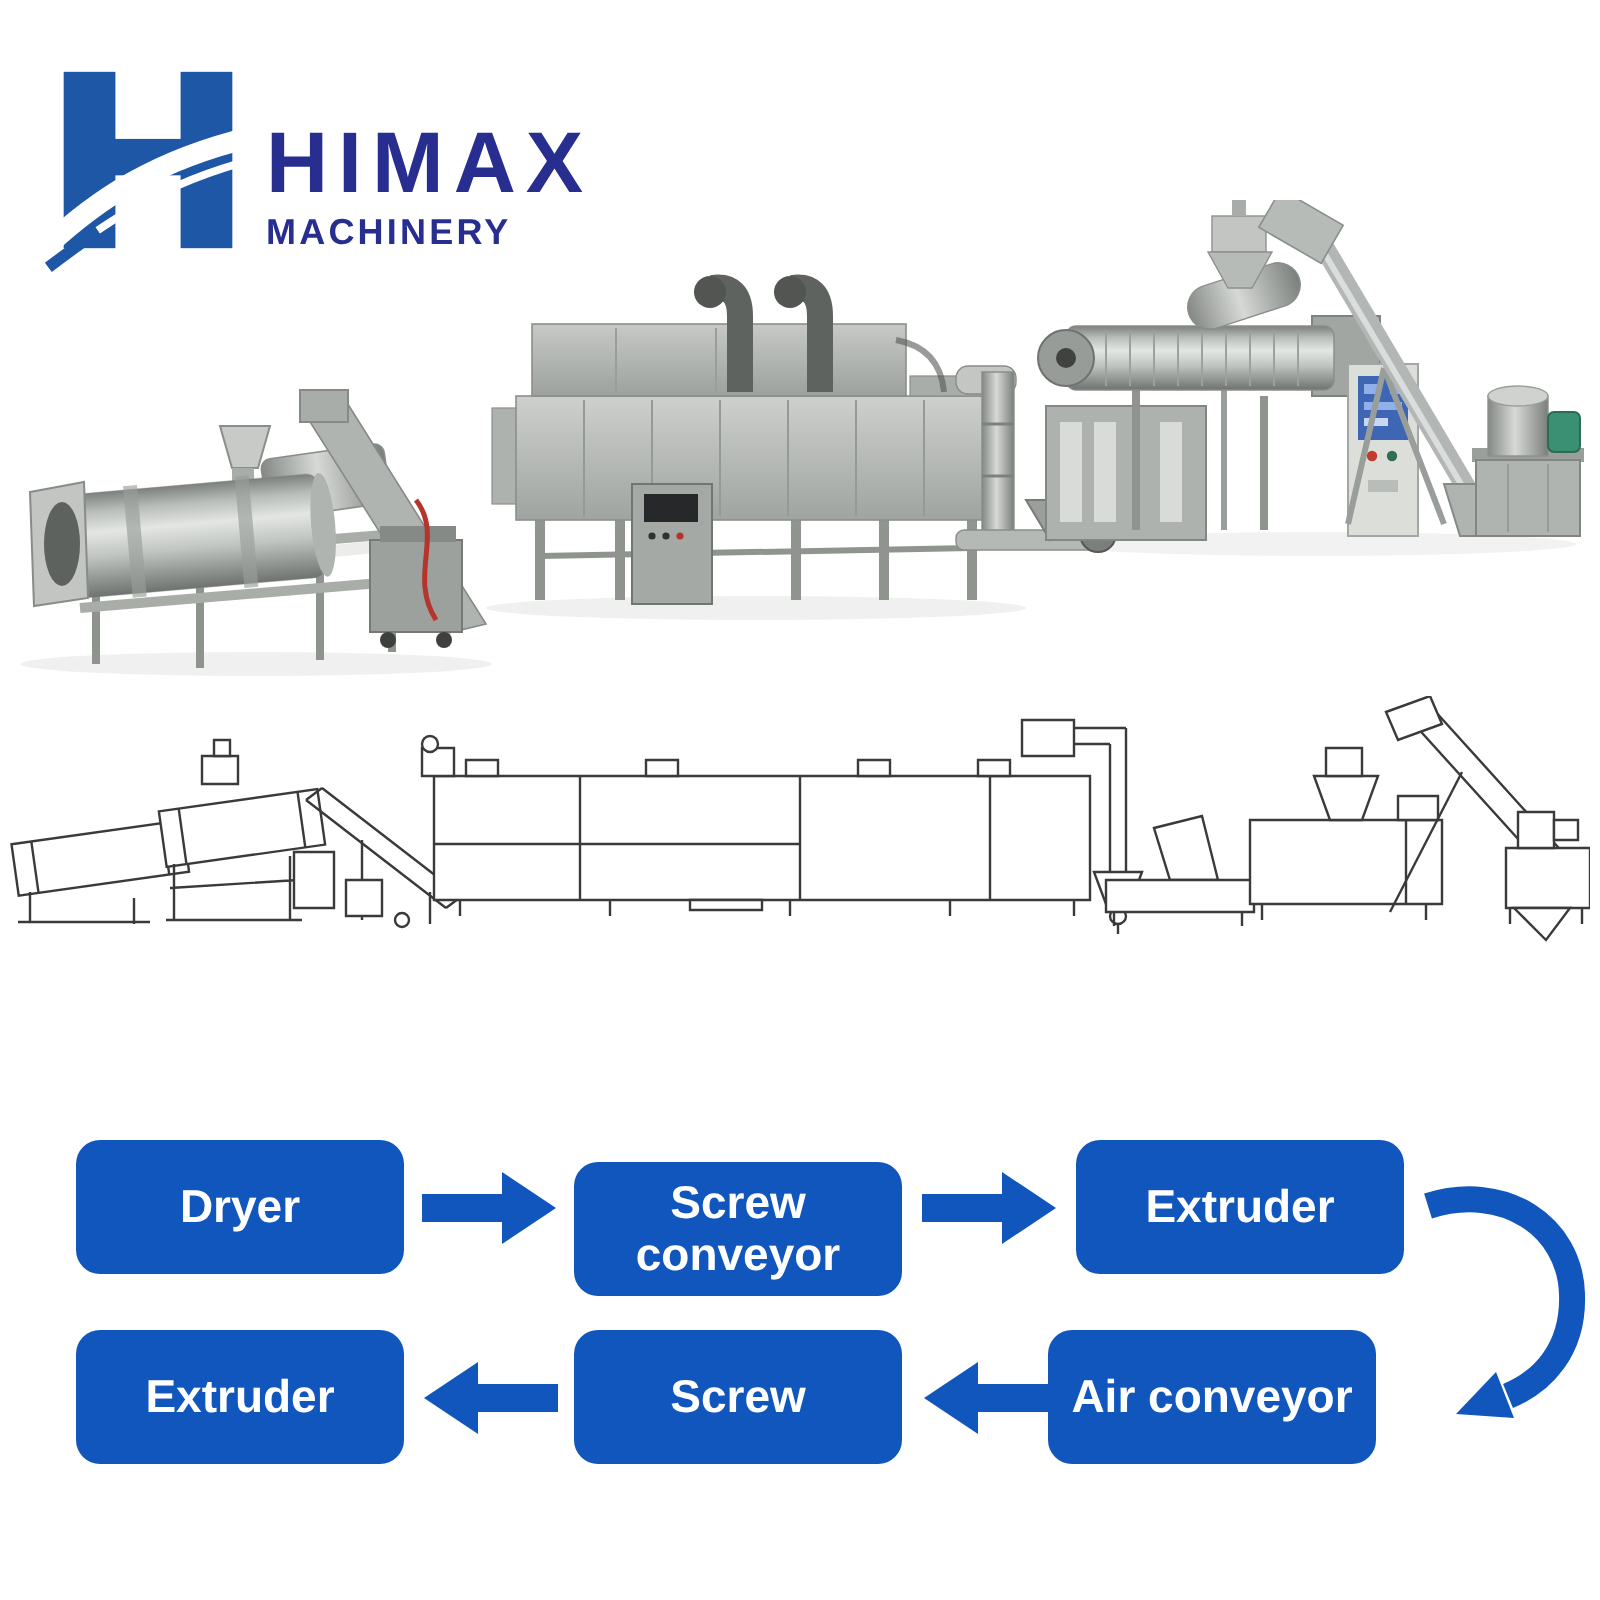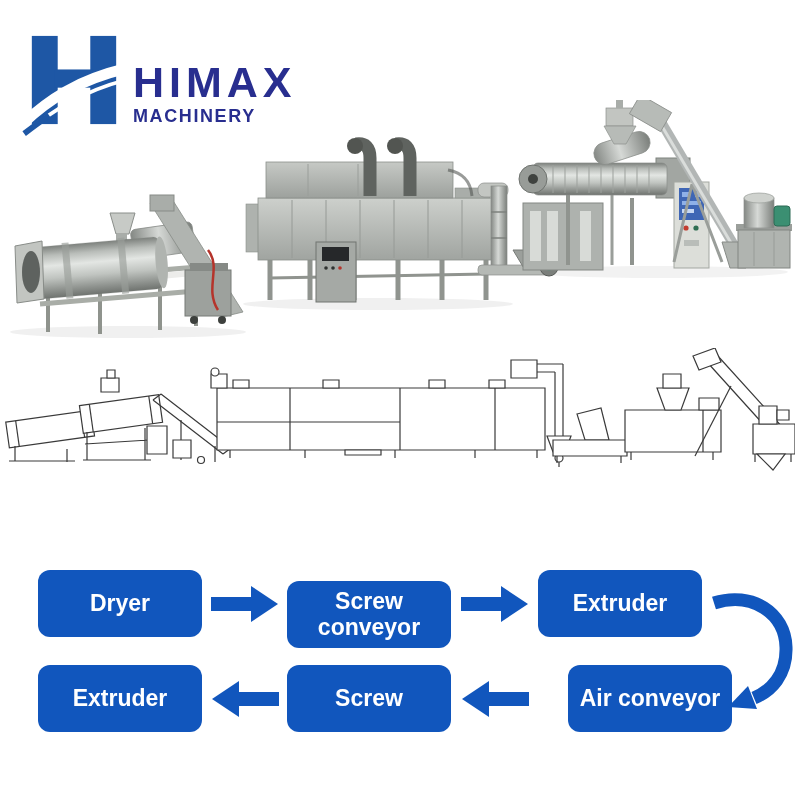--- a/index.html
+++ b/index.html
@@ -268,21 +268,21 @@
       <polygon class="ln" points="752,106 780,106 768,122"></polygon>
       <path class="lnn" d="M750 106 V114 M786 106 V114"></path>
     </g>
   </svg>
 
   <div class="flow-box" style="left:38px;top:570px">Dryer</div>
   <div class="flow-box" style="left:287px;top:581px">Screw conveyor</div>
   <div class="flow-box" style="left:538px;top:570px">Extruder</div>
   <div class="flow-box" style="left:38px;top:665px">Extruder</div>
   <div class="flow-box" style="left:287px;top:665px">Screw</div>
-  <div class="flow-box" style="left:568px;top:665px">Air conveyor</div>
+  <div class="flow-box" style="left:524px;top:665px">Air conveyor</div>
 
   <svg class="arrow" style="left:211px;top:585px" width="68" height="38">
     <polygon points="0,12 40,12 40,1 67,19 40,37 40,26 0,26"></polygon>
   </svg>
   <svg class="arrow" style="left:461px;top:585px" width="68" height="38">
     <polygon points="0,12 40,12 40,1 67,19 40,37 40,26 0,26"></polygon>
   </svg>
   <svg class="arrow" style="left:211px;top:680px" width="68" height="38">
     <polygon points="68,12 28,12 28,1 1,19 28,37 28,26 68,26"></polygon>
   </svg>

